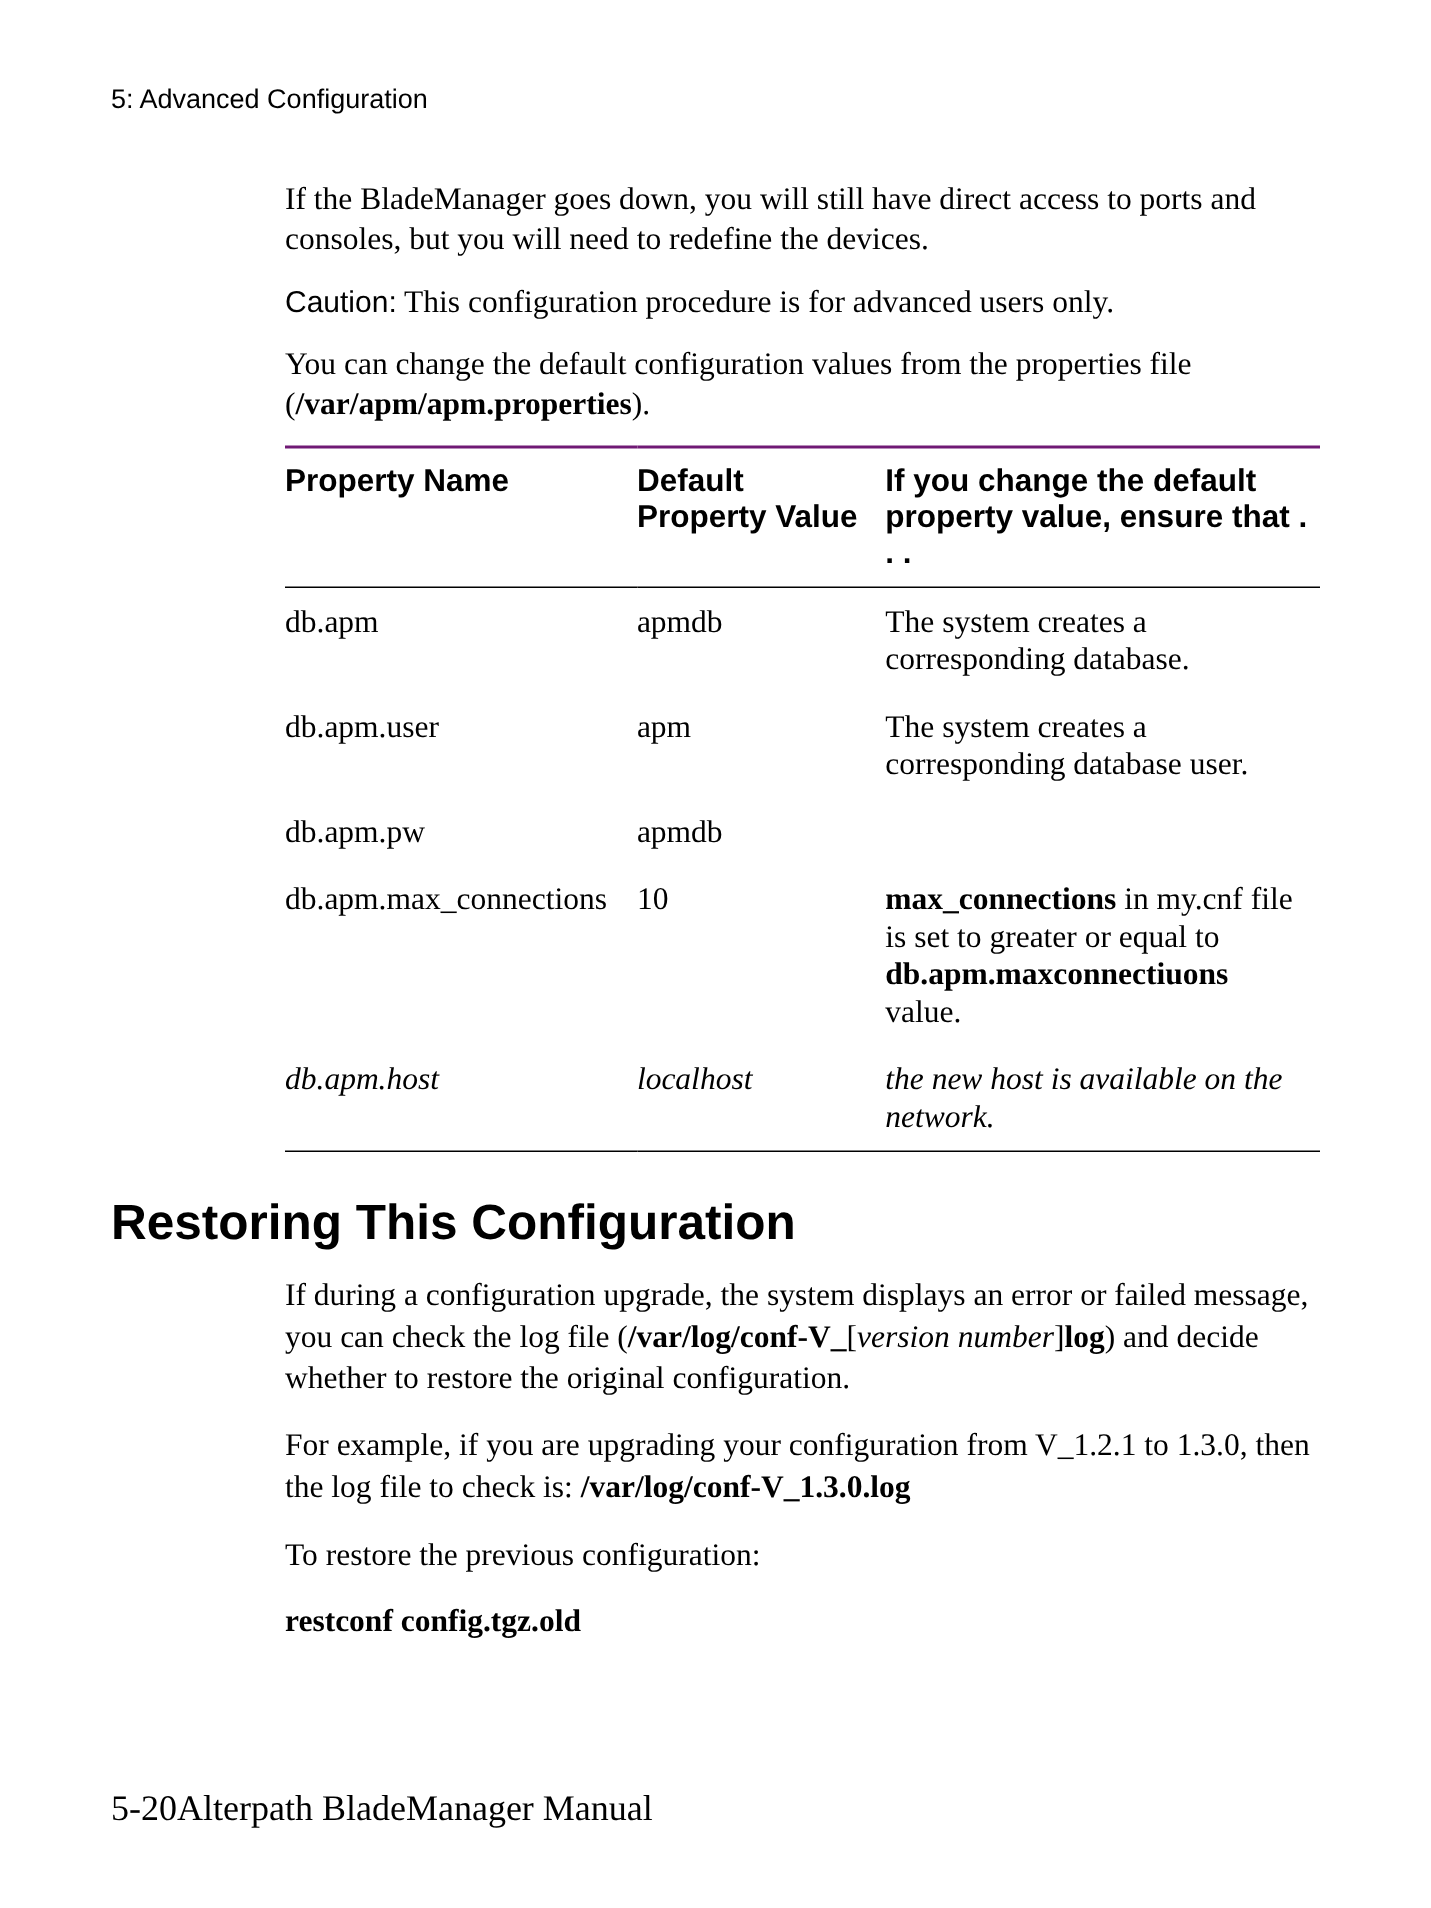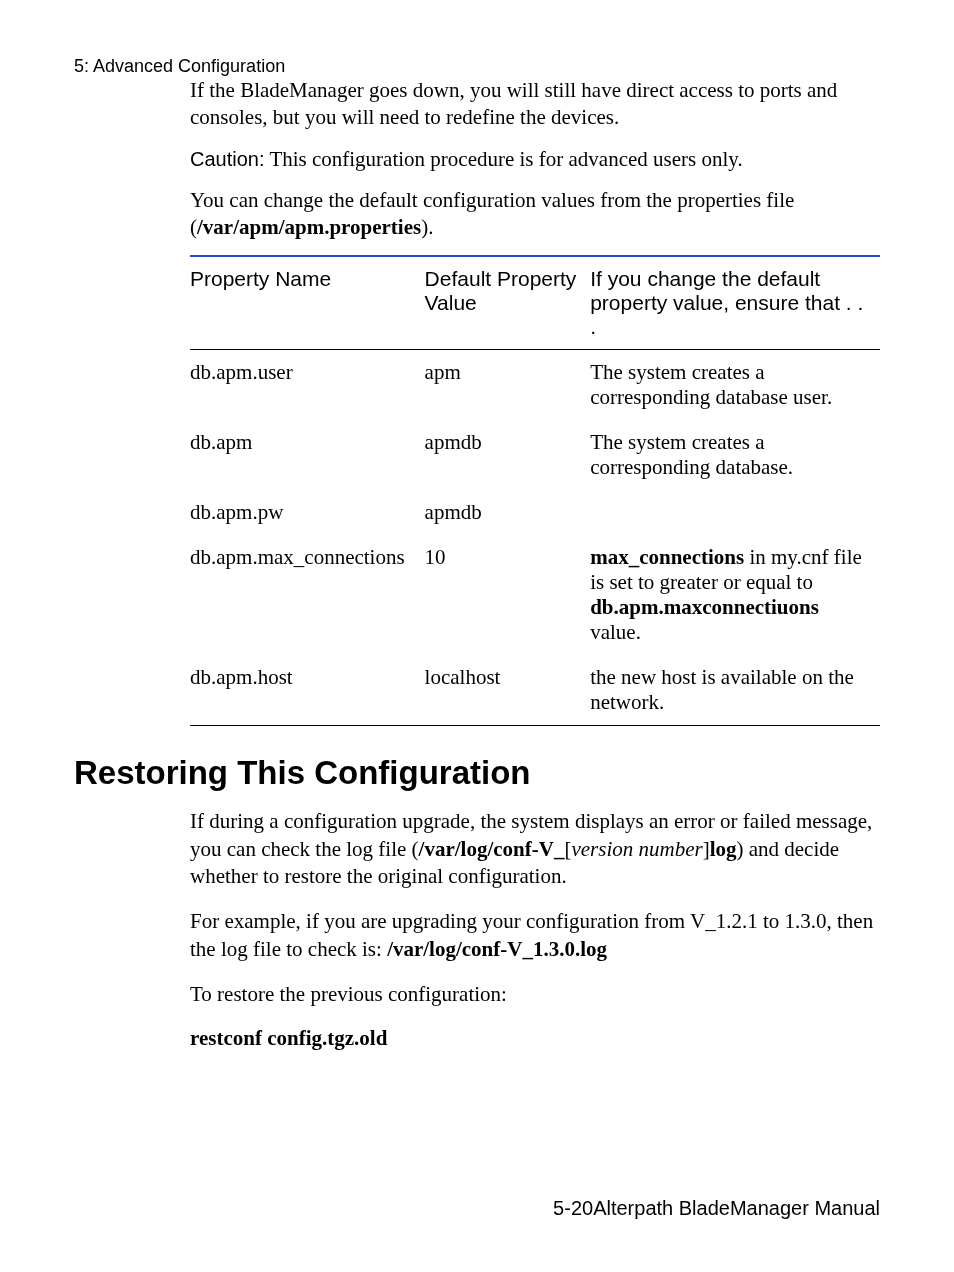--- a/index.html
+++ b/index.html
@@ -12,20 +12,21 @@
   }
   .page {
     box-sizing: border-box;
     padding: 56px 74px 0 74px;
     min-height: 1272px;
     position: relative;
   }
   .running-head {
     font-family: Arial, Helvetica, sans-serif;
     font-size: 18px;
+    margin-bottom: 42px;
   }
   .indent-block {
     margin-left: 116px;
   }
   p {
     margin: 0 0 14px 0;
     font-size: 21px;
     line-height: 1.3;
   }
   h1 {
@@ -53,43 +54,44 @@
     margin-bottom: 8px;
   }
   table.props th, table.props td {
     text-align: left;
     vertical-align: top;
     font-size: 21px;
     padding: 10px 6px 10px 0;
   }
   table.props th {
     font-family: Arial, Helvetica, sans-serif;
-    font-weight: normal;
-    border-top: 2px solid #1d4ed8;
+    font-weight: bold;
+    border-top: 2px solid #701a75;
     border-bottom: 1.5px solid #000;
   }
   table.props tbody tr.last td {
     border-bottom: 1.5px solid #000;
+    font-style: italic;
   }
   table.props col.c1 { width: 34%; }
   table.props col.c2 { width: 24%; }
   table.props col.c3 { width: 42%; }
 
   .restore-paras p { margin-bottom: 18px; }
   .cmd { font-weight: bold; font-size: 21px; }
 
   .footer {
     position: absolute;
     bottom: 52px;
     left: 74px;
     right: 74px;
     display: flex;
-    justify-content: flex-end;
-    font-family: Liberation Sans, sans-serif;
-    font-size: 20px;
+    justify-content: flex-start;
+    font-family: Liberation Serif, serif;
+    font-size: 24px;
   }
 </style>
 </head>
 <body>
 
 <div class="page">
 
   <div class="running-head">5: Advanced Configuration</div>
 
   <div class="indent-block">
@@ -116,28 +118,28 @@
       </colgroup>
       <thead>
         <tr>
           <th>Property Name</th>
           <th>Default Property Value</th>
           <th>If you change the default property value, ensure that . . .</th>
         </tr>
       </thead>
       <tbody>
         <tr>
+          <td>db.apm</td>
+          <td>apmdb</td>
+          <td>The system creates a corresponding database.</td>
+        </tr>
+        <tr>
           <td>db.apm.user</td>
           <td>apm</td>
           <td>The system creates a corresponding database user.</td>
-        </tr>
-        <tr>
-          <td>db.apm</td>
-          <td>apmdb</td>
-          <td>The system creates a corresponding database.</td>
         </tr>
         <tr>
           <td>db.apm.pw</td>
           <td>apmdb</td>
           <td></td>
         </tr>
         <tr>
           <td>db.apm.max_connections</td>
           <td>10</td>
           <td>

